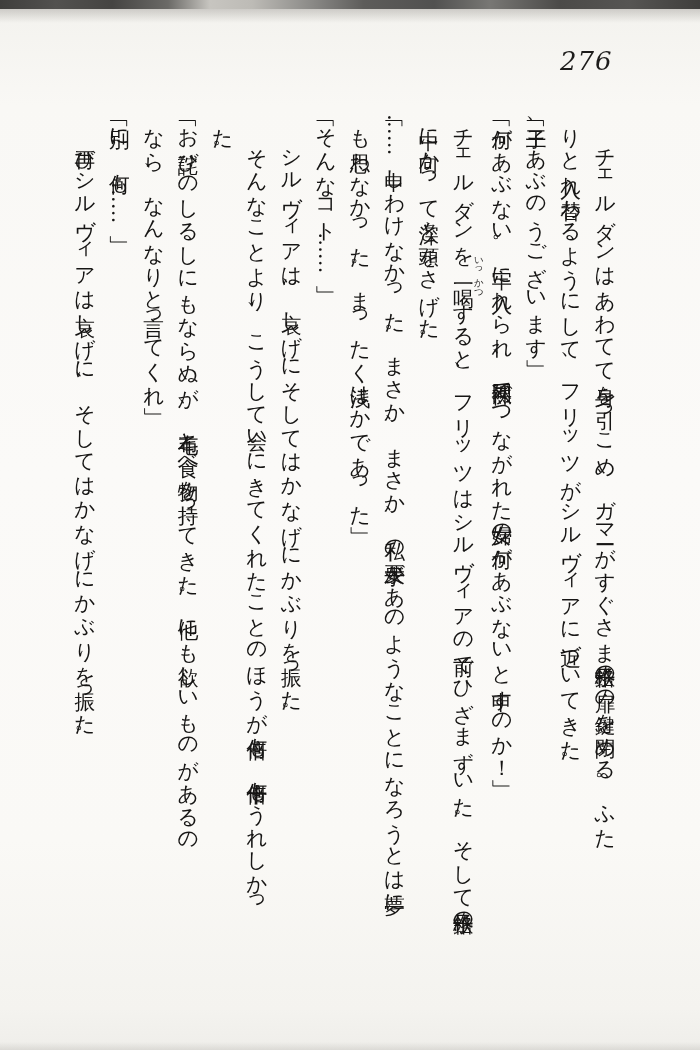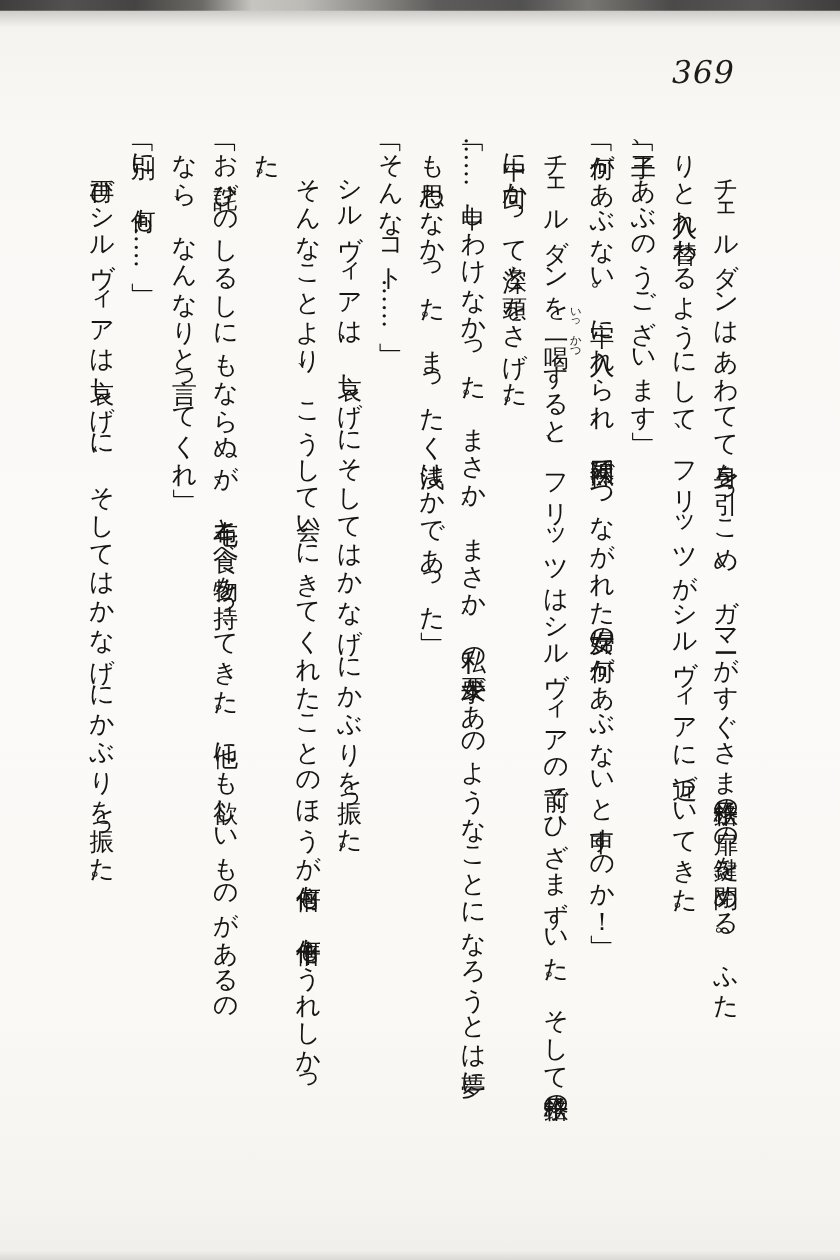--- a/index.html
+++ b/index.html
@@ -67,21 +67,21 @@
     color:#2a2928;
   }
 </style>
 </head>
 <body>
 
 <div class="page">
 
   <div class="scan-edge-top"></div>
 
-  <div class="page-number">369</div>
+  <div class="page-number">276</div>
 
   <div class="text-block">
     <p class="tline">　チェルダンはあわてて身を引っこめ、ガマーがすぐさま鉄格子の扉の鍵を閉める。ふた</p>
     <p class="tline">りと入れ替わるようにして、フリッツがシルヴィアに近づいてきた。</p>
     <p class="tline">「王子、あぶのうございます」</p>
     <p class="tline">「何があぶない。牢に入れられ、裸同然でつながれた婦女の何があぶないと申すのか！」</p>
     <p class="tline"><span>チェルダンを</span><ruby><span>一喝</span><rt>いっかつ</rt></ruby><span>すると、フリッツはシルヴィアの前でひざまずいた。そして鉄格子の</span></p>
     <p class="tline">中に向かって深々と頭をさげた。</p>
     <p class="tline">「……申しわけなかった。まさか、まさか、私の要求があのようなことになろうとは夢に</p>
     <p class="tline">も思わなかった。まったく浅はかであった」</p>

